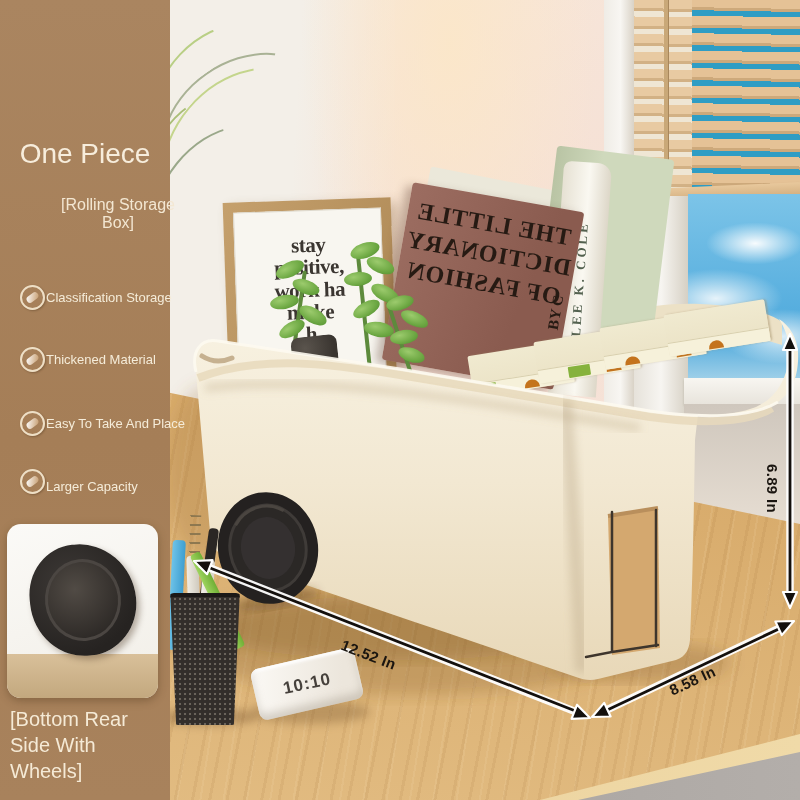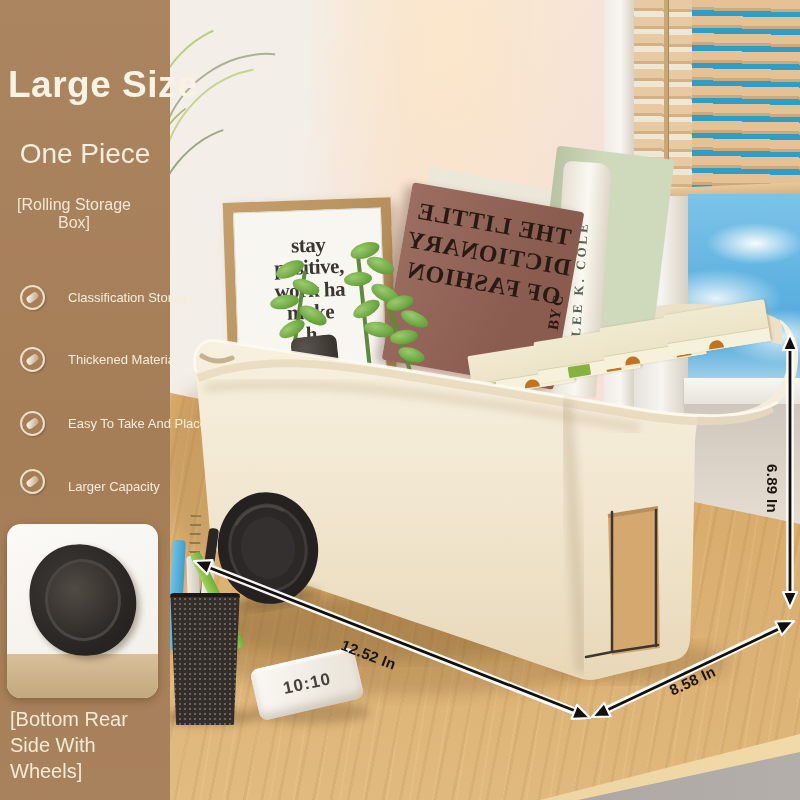--- a/index.html
+++ b/index.html
@@ -113,22 +113,22 @@
   
   .dim-label{position:absolute;font-size:15px;font-weight:600;color:#1a1510;letter-spacing:.3px;white-space:nowrap;}
 
   
   .sidebar{left:0;top:0;width:170px;height:800px;z-index:50;
      background:linear-gradient(180deg,#aa8560 0%,#a57e57 55%,#a8825c 100%);
      color:#f3e9d6;}
   .sb-title{position:absolute;left:8px;top:64px;font-size:37px;font-weight:700;color:#faf2e2;
      white-space:nowrap;letter-spacing:.5px;}
   .sb-sub{position:absolute;left:0;top:138px;width:170px;text-align:center;font-size:28px;color:#f7eddc;}
-  .sb-tag{position:absolute;left:0;top:196px;width:148px;text-align:center;font-size:16px;color:#f3e7d2;}
-  .feat{position:absolute;left:20px;height:22px;display:flex;align-items:center;gap:23px;}
+  .sb-tag{position:absolute;left:0;top:196px;width:148px;text-align:center;font-size:16px;color:#f3e7d2;padding-left:44px;}
+  .feat{position:absolute;left:20px;height:22px;display:flex;align-items:center;gap:1px;}
   .feat-icon{width:21px;height:21px;border:2px solid #eedfc6;border-radius:50%;position:relative;flex:0 0 auto;
      box-shadow:1px 1px 2px rgba(80,55,30,.4);}
   .feat-icon::after{content:"";position:absolute;left:4px;top:7px;width:13px;height:7px;border-radius:4px;
      background:linear-gradient(135deg,#fff,#c49a6c);transform:rotate(-38deg);}
   .feat-label{font-size:13px;color:#f5ecd9;white-space:nowrap;}
   .inset-card{position:absolute;left:7px;top:524px;width:151px;height:174px;border-radius:14px;
      background:linear-gradient(160deg,#fbfaf7,#f1eee7);overflow:hidden;
      box-shadow:0 3px 8px rgba(70,45,20,.35);}
   .inset-floor{position:absolute;left:0;bottom:0;width:100%;height:44px;
      background:linear-gradient(#d9c09a,#c3a87e);}
@@ -345,21 +345,20 @@
       <polygon points="794,621 781.8,635.1 775.4,621.5"></polygon>
       <polygon points="790,334 783,350 797,350"></polygon>
       <polygon points="790,608 783,592 797,592"></polygon>
     </g>
   </svg>
   <div class="dim-label" style="left:340px;top:646px;transform:rotate(21deg);">12.52 In</div>
   <div class="dim-label" style="left:668px;top:672px;transform:rotate(-25deg);">8.58 In</div>
   <div class="dim-label" style="left:748px;top:480px;transform:rotate(90deg);">6.89 In</div>
 
   <aside class="abs sidebar">
-    <div class="sb-title">Large Size</div>
     <div class="sb-sub">One Piece</div>
     <div class="sb-tag">[Rolling Storage Box]</div>
 
     <div class="feat" style="top:286px;">
       <span class="feat-icon"></span>
       <span class="feat-label">Classification Storage</span>
     </div>
     <div class="feat" style="top:348px;">
       <span class="feat-icon"></span>
       <span class="feat-label">Thickened Material</span>

